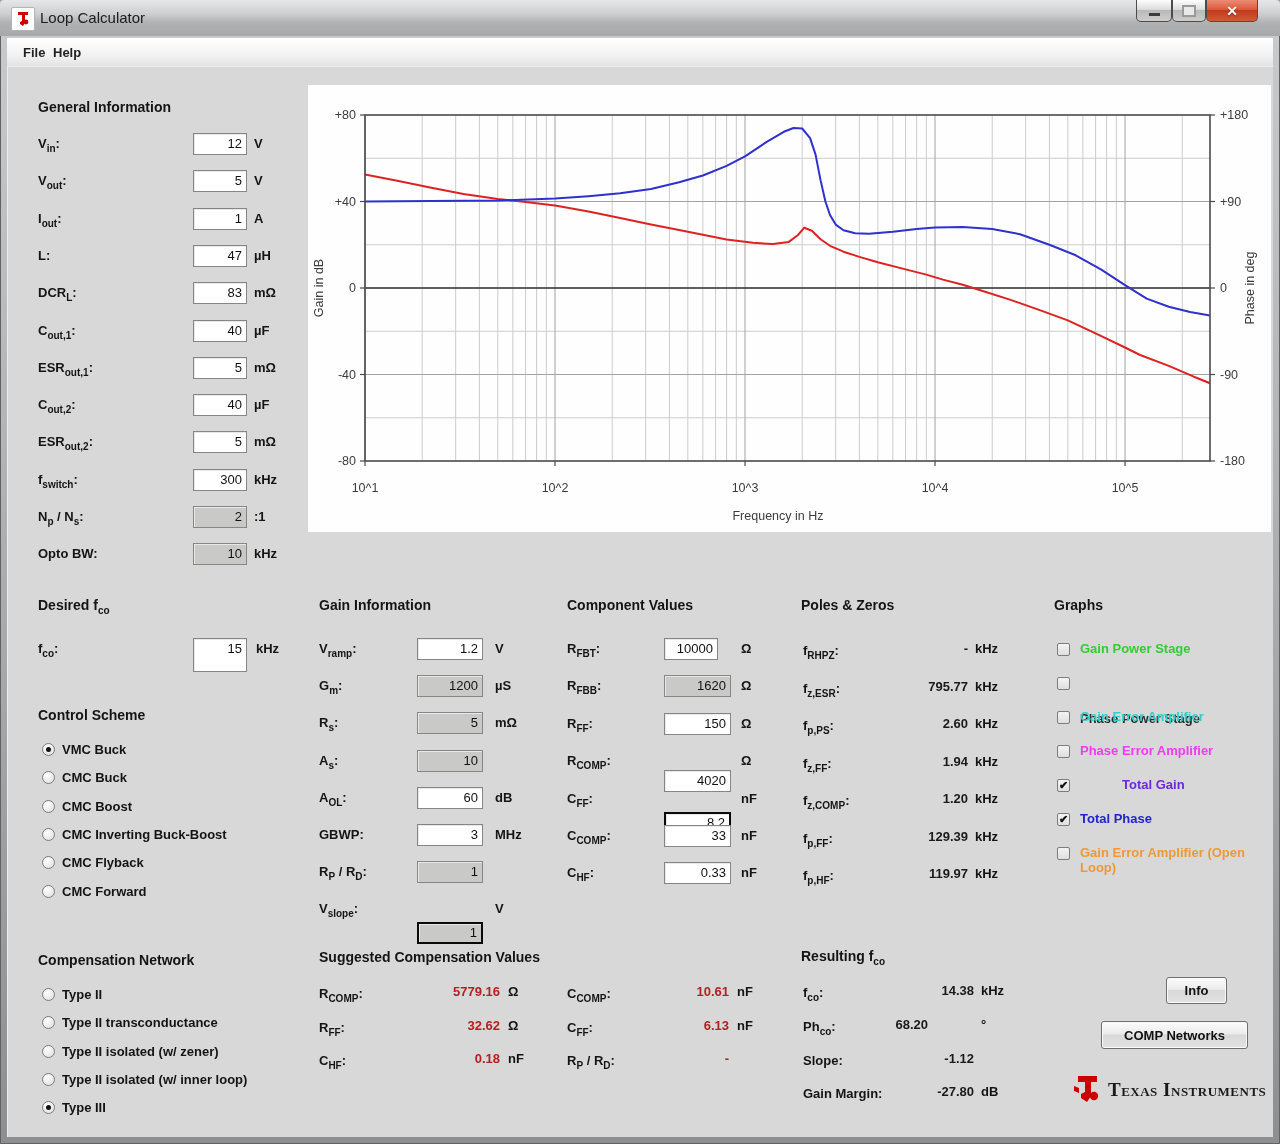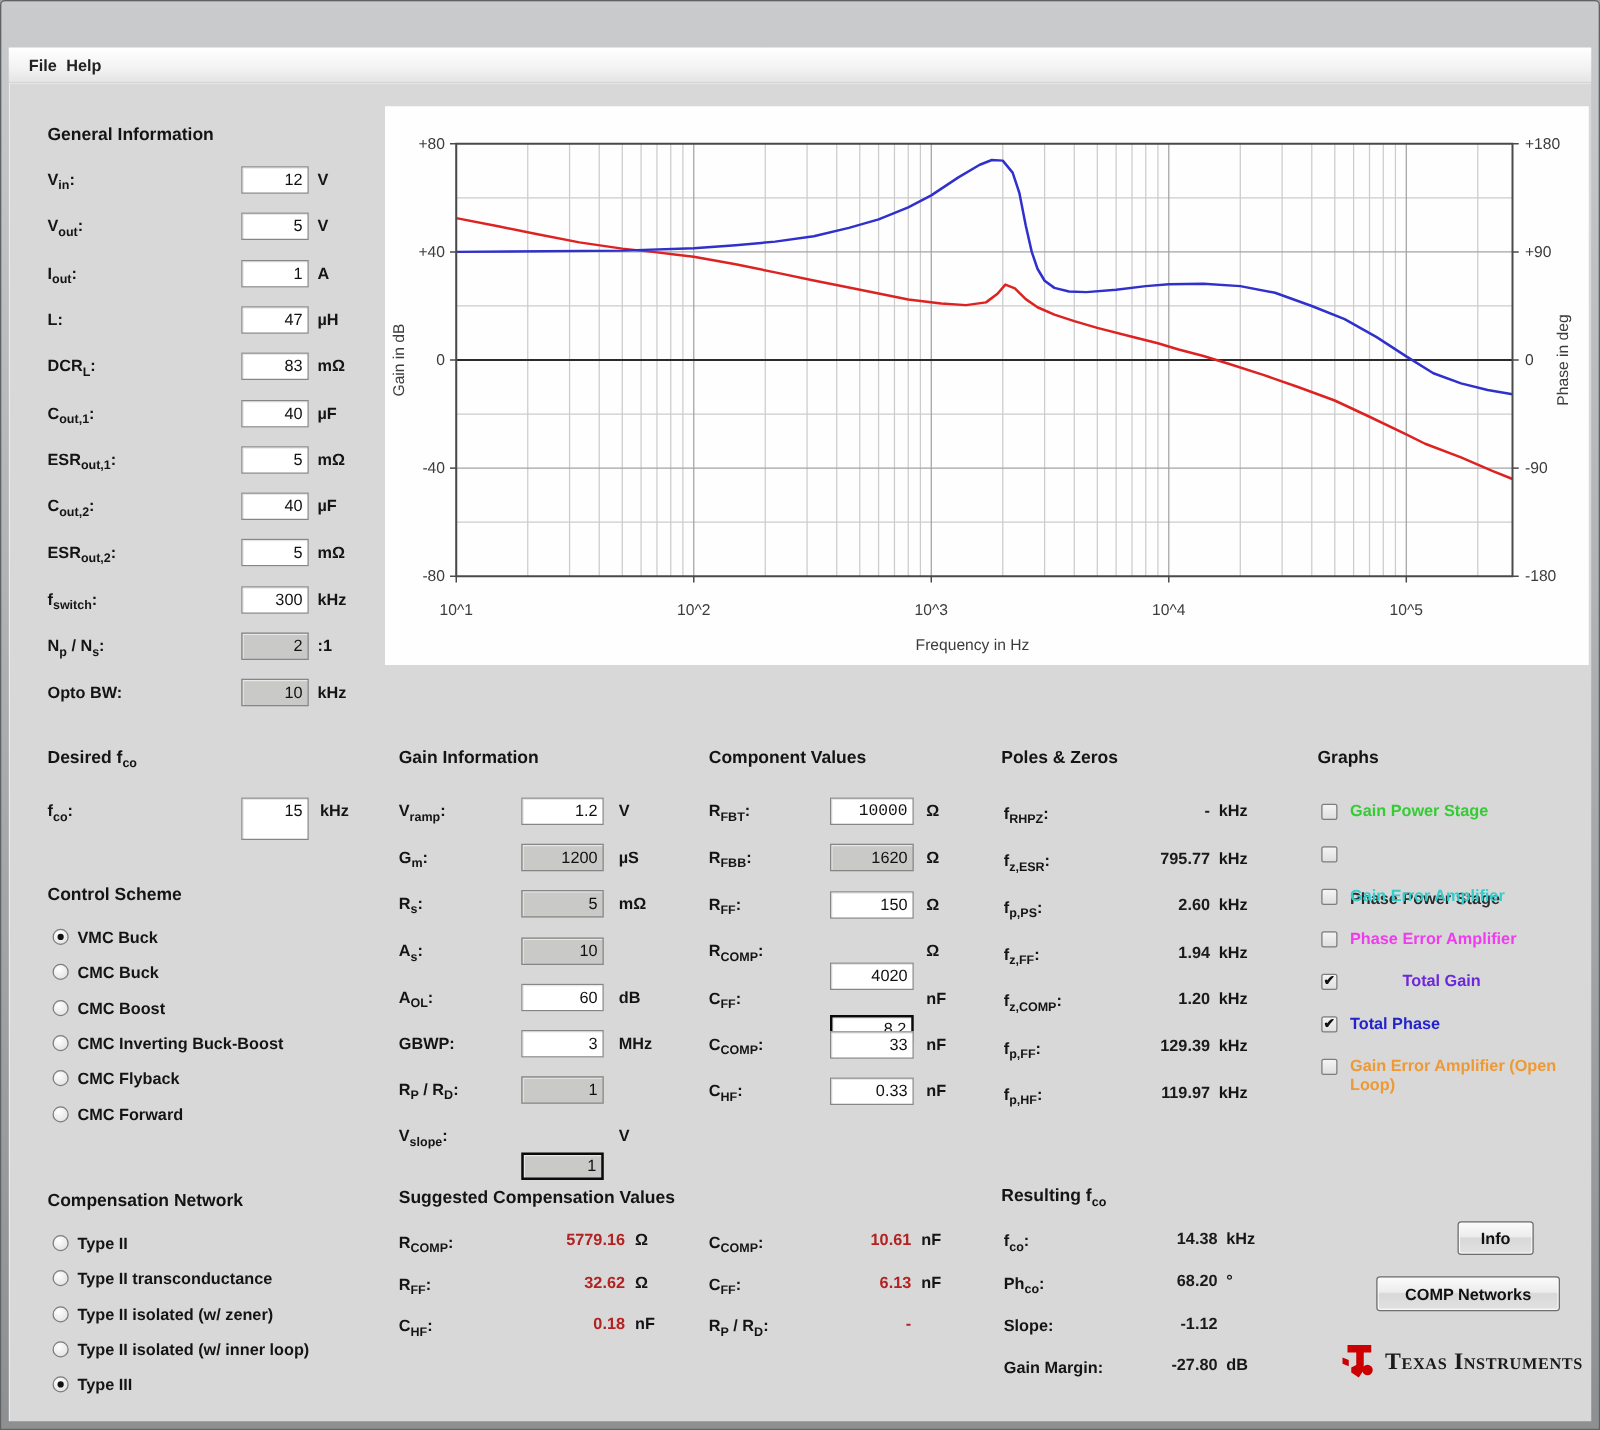--- a/index.html
+++ b/index.html
@@ -57,20 +57,38 @@
   
   .ti-word{position:absolute;font-family:"Liberation Serif",serif;font-weight:bold;
            font-variant:small-caps;font-size:19px;letter-spacing:.5px;color:#1b1b1b;white-space:nowrap;}
 </style>
 </head>
 <body>
 
 <div id="app">
   <div class="win-frame"></div>
 
+  <div class="titlebar">
+    <div class="app-icon">
+      <svg width="16" height="16" viewBox="0 0 16 16">
+        <path d="M3 1 h10 v3 h-3 v8 l-2 3 -3 -2 v-2 l2 -1 v-6 h-4 z" fill="#cc0000"></path>
+        <circle cx="11" cy="11" r="2.4" fill="#cc0000"></circle>
+      </svg>
+    </div>
+    <span class="title-text">Loop Calculator</span>
+    <div class="wbtn" style="left:1136px;width:36px;">
+        <div class="glyph-min"></div>
+      </div>
+    <div class="wbtn" style="left:1172px;width:34px;">
+        <div class="glyph-max"></div>
+      </div>
+    <div class="wbtn close" style="left:1206px;width:52px;">
+        <span class="glyph-close">✕</span>
+      </div>
+  </div>
 
   <div class="menubar" id="menubar">
       <span class="menu-item" style="left: 11px;">File</span>
       <span class="menu-item" style="left: 41px;">Help</span>
     </div>
 
   <div class="content" id="content">
 
     <div class="hdr" style="left:31px;top:33px;">General Information</div>
     <div class="hdr" style="left:31px;top:531px;">Desired f<sub>co</sub></div>
@@ -238,21 +256,21 @@
       <div class="lbl" style="left: 488px; top: 724px;">dB</div>
       <div class="lbl" style="left: 312px; top: 761px;">GBWP:</div>
       <div class="fbox" style="left: 410px; top: 758px; width: 66px; height: 22px;">3</div>
       <div class="lbl" style="left: 488px; top: 761px;">MHz</div>
       <div class="lbl" style="left: 312px; top: 798px;">R<sub>P</sub> / R<sub>D</sub>:</div>
       <div class="fbox dis" style="left: 410px; top: 795px; width: 66px; height: 22px;">1</div>
       <div class="lbl" style="left: 312px; top: 835px;">V<sub>slope</sub>:</div>
       <div class="fbox dis foc" style="left: 410px; top: 832px; width: 66px; height: 22px;">1</div>
       <div class="lbl" style="left: 488px; top: 835px;">V</div>
       <div class="lbl" style="left: 560px; top: 575px;">R<sub>FBT</sub>:</div>
-      <div class="fbox" style="left: 657px; top: 572px; width: 67px; height: 22px; font-family: Liberation Mono, monospace;">10000</div>
+      <div class="fbox" style="left: 657px; top: 572px; width: 54px; height: 22px;">10000</div>
       <div class="lbl" style="left: 734px; top: 575px;">Ω</div>
       <div class="lbl" style="left: 560px; top: 612px;">R<sub>FBB</sub>:</div>
       <div class="fbox dis" style="left: 657px; top: 609px; width: 67px; height: 22px;">1620</div>
       <div class="lbl" style="left: 734px; top: 612px;">Ω</div>
       <div class="lbl" style="left: 560px; top: 650px;">R<sub>FF</sub>:</div>
       <div class="fbox" style="left: 657px; top: 647px; width: 67px; height: 22px;">150</div>
       <div class="lbl" style="left: 734px; top: 650px;">Ω</div>
       <div class="lbl" style="left: 560px; top: 687px;">R<sub>COMP</sub>:</div>
       <div class="fbox" style="left: 657px; top: 704px; width: 67px; height: 22px;">4020</div>
       <div class="lbl" style="left: 734px; top: 687px;">Ω</div>
@@ -340,21 +358,21 @@
       <div class="lbl" style="left: 730px; top: 918px;">nF</div>
       <div class="lbl" style="left: 560px; top: 954px;">C<sub>FF</sub>:</div>
       <div class="sval" style="left: 622px; top: 952px; width: 100px; color: rgb(178, 34, 34);">6.13</div>
       <div class="lbl" style="left: 730px; top: 952px;">nF</div>
       <div class="lbl" style="left: 560px; top: 987px;">R<sub>P</sub> / R<sub>D</sub>:</div>
       <div class="sval" style="left: 622px; top: 985px; width: 100px; color: rgb(178, 34, 34);">-</div>
       <div class="lbl" style="left: 796px; top: 919px;">f<sub>co</sub>:</div>
       <div class="pval" style="left: 867px; top: 917px; width: 100px;">14.38</div>
       <div class="lbl" style="left: 974px; top: 917px;">kHz</div>
       <div class="lbl" style="left: 796px; top: 953px;">Ph<sub>co</sub>:</div>
-      <div class="pval" style="left: 867px; top: 951px; width: 100px;">68.20</div>
+      <div class="pval" style="left: 821px; top: 951px; width: 100px;">68.20</div>
       <div class="lbl" style="left: 974px; top: 951px;">°</div>
       <div class="lbl" style="left: 796px; top: 987px;">Slope:</div>
       <div class="pval" style="left: 867px; top: 985px; width: 100px;">-1.12</div>
       <div class="lbl" style="left: 796px; top: 1020px;">Gain Margin:</div>
       <div class="pval" style="left: 867px; top: 1018px; width: 100px;">-27.80</div>
       <div class="lbl" style="left: 974px; top: 1018px;">dB</div>
     </div>
 </div>
 
 </body></html>

